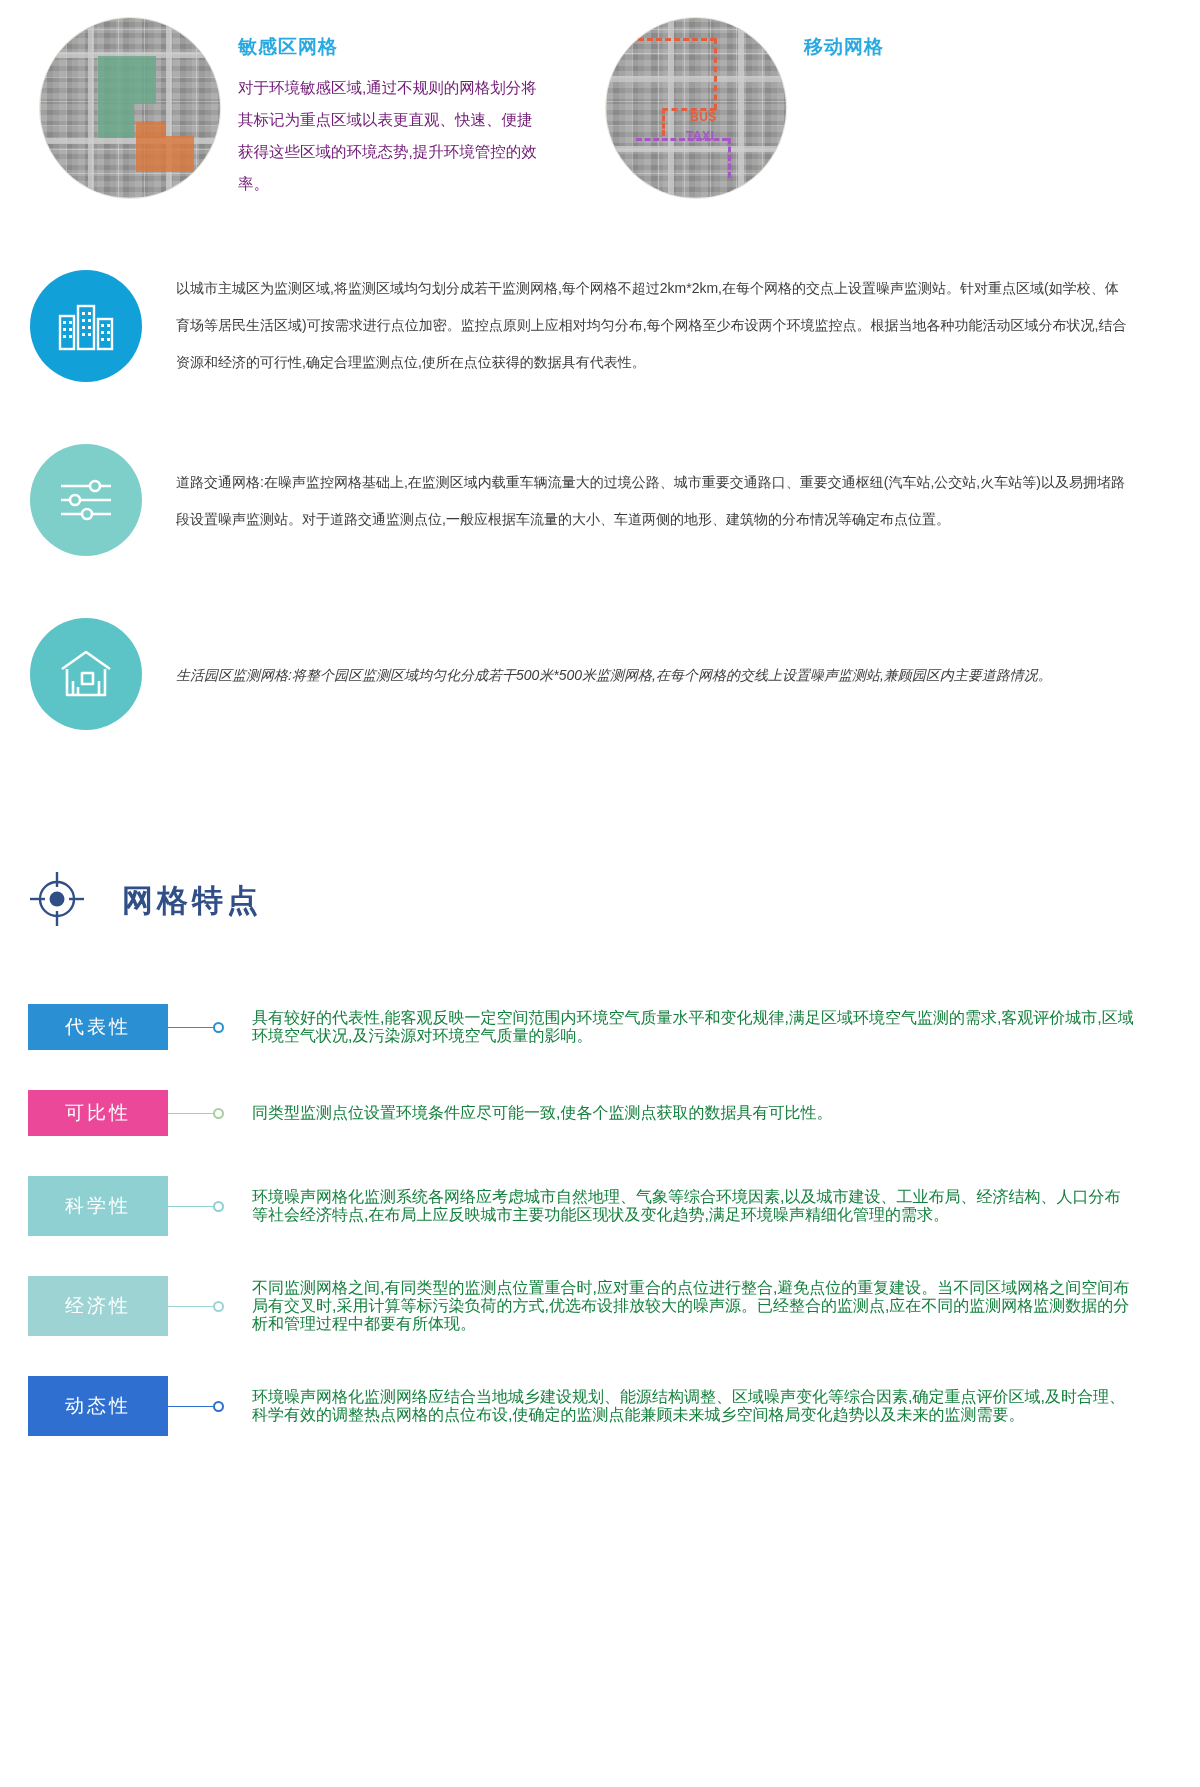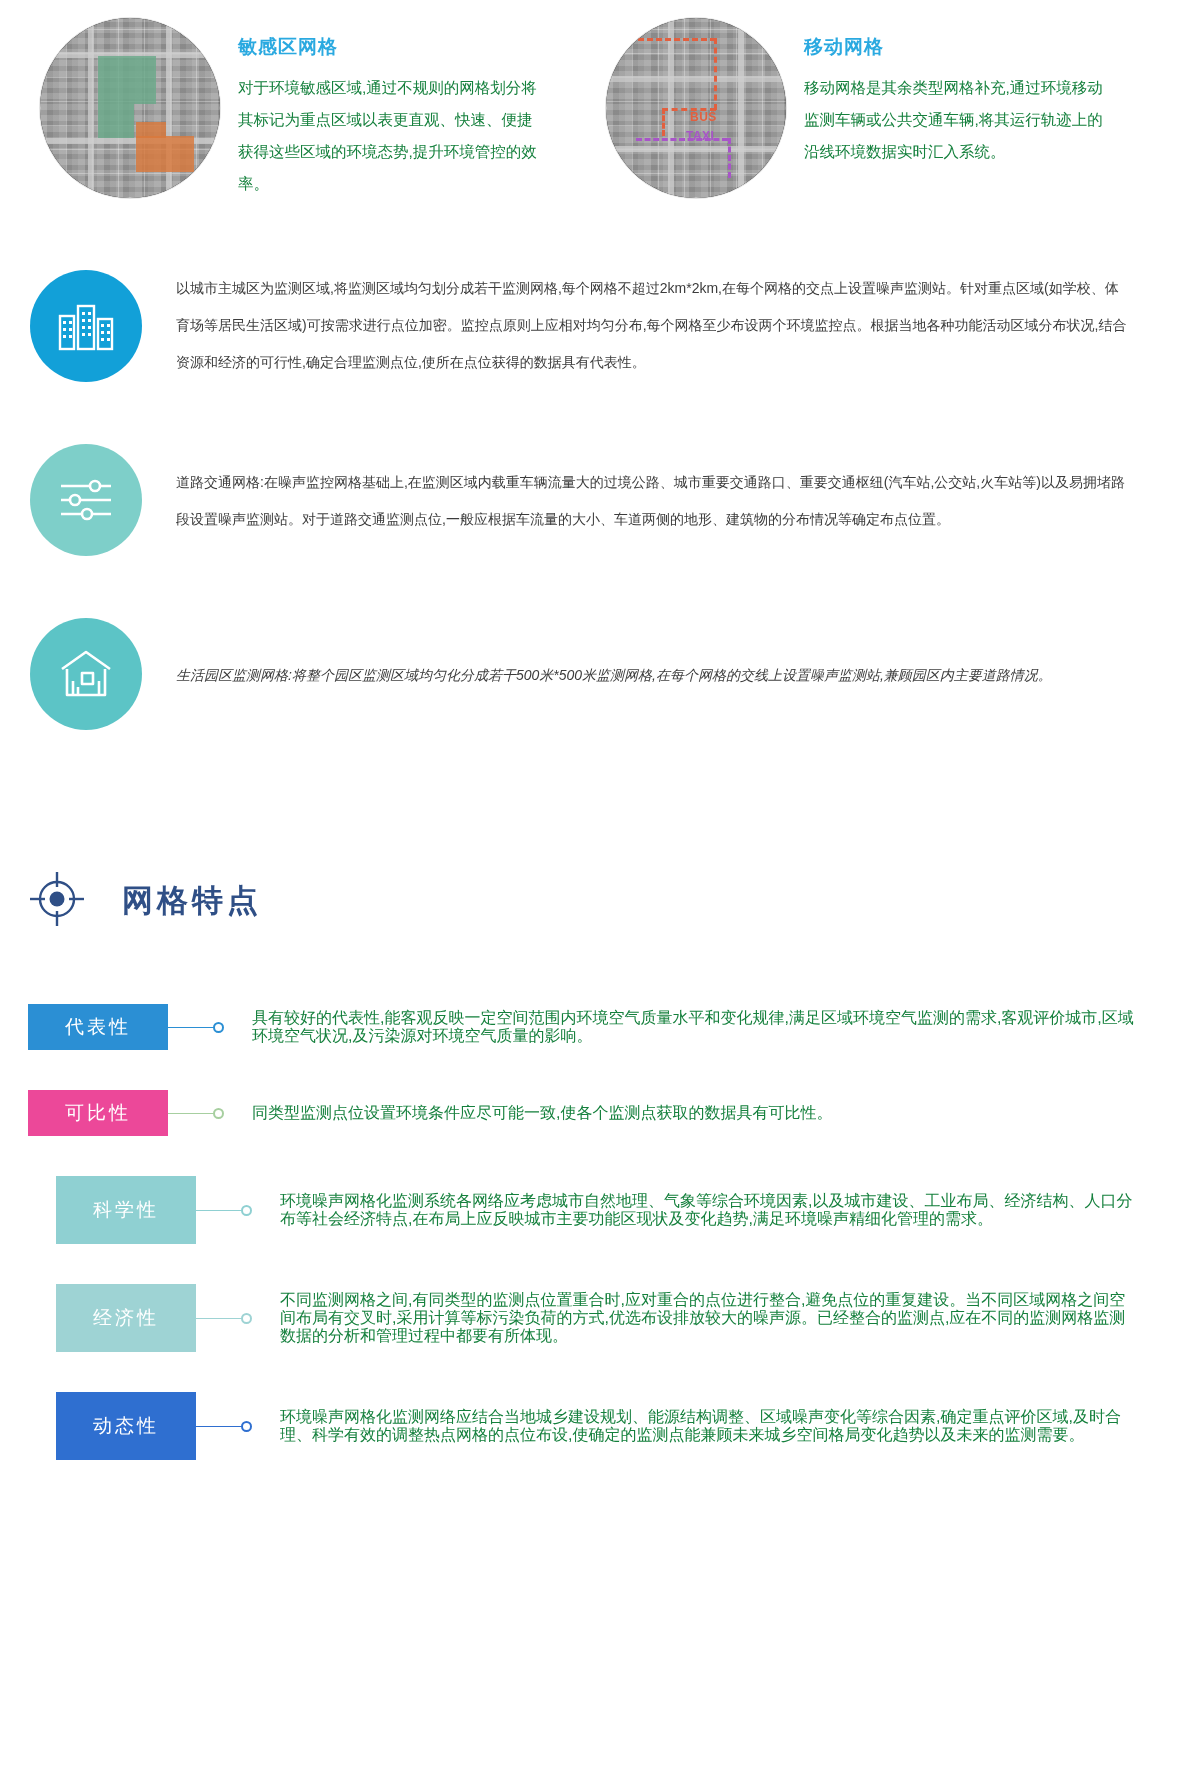--- a/index.html
+++ b/index.html
@@ -28,21 +28,21 @@
     gap: 18px;
     width: 560px;
   }
   .photo-circle {
     width: 180px;
     height: 180px;
     min-width: 180px;
     border-radius: 50%;
     overflow: hidden;
     position: relative;
-    background: #000000;
+    background: #fef9c3;
     box-shadow: 0 0 0 1px #e4e4e4;
     text-decoration: underline;
   }
   .photo-circle .map-bg {
     position: absolute;
     inset: 0;
     background:
       repeating-linear-gradient(90deg, rgba(255,255,255,0.30) 0 1px, rgba(255,255,255,0) 1px 26px),
       repeating-linear-gradient(0deg, rgba(255,255,255,0.30) 0 1px, rgba(255,255,255,0) 1px 24px),
       repeating-linear-gradient(90deg, #9a9a9a 0 7px, #848484 7px 13px, #8f8f8f 13px 19px),
@@ -67,21 +67,21 @@
   .top-text { padding-top: 16px; }
   .top-title {
     font-size: 19px;
     color: #2aa9e0;
     margin: 0 0 12px 0;
     letter-spacing: 1px;
   }
   .top-body {
     font-size: 15.5px;
     line-height: 32px;
-    color: #15803d;
+    color: #701a75;
     max-width: 300px;
   }
 
   
   .route {
     position: absolute;
     border: 0;
   }
   .route.h { height: 0; border-top: 3px dashed #e2603f; }
   .route.v { width: 0; border-left: 3px dashed #e2603f; }
@@ -172,21 +172,21 @@
     background: #ffffff;
     border: 2px solid #bdbdbd;
     margin-left: -1px;
   }
   .feat-text {
     font-size: 16px;
     line-height: 18px;
     color: #15803d;
     padding-left: 18px;
   }
-  .feature.tall .feat-tag { height: 68px; margin-left: 28px; }
+  .feature.tall .feat-tag { height: 60px; }
 </style>
 </head>
 <body>
 
 <div class="page">
 
   <div class="top-row">
 
     <div class="top-card">
       <div class="photo-circle">
@@ -219,21 +219,20 @@
         <div class="route h" style="left:56px;top:90px;width:54px"></div>
         <div class="route v" style="left:56px;top:90px;height:28px"></div>
 
         <div class="route purple-h" style="left:30px;top:120px;width:92px"></div>
         <div class="route purple-v" style="left:122px;top:120px;height:40px"></div>
         <div class="route-label" style="left:84px;top:92px;color:#e2603f">BUS</div>
         <div class="route-label" style="left:80px;top:111px;color:#a855c8">TAXI</div>
       </div>
       <div class="top-text">
         <h3 class="top-title">移动网格</h3>
-        <div class="top-body">移动网格是其余类型网格补充,通过环境移动监测车辆或公共交通车辆,将其运行轨迹上的沿线环境数据实时汇入系统。</div>
       </div>
     </div>
   </div>
 
   <div class="icon-rows">
 
     <div class="icon-row row-1">
       <div class="icon-circle" style="background:#12a0d8">
         <svg width="58" height="52" viewBox="0 0 58 52" aria-hidden="true">
           <g fill="none" stroke="#ffffff" stroke-width="2.4">

